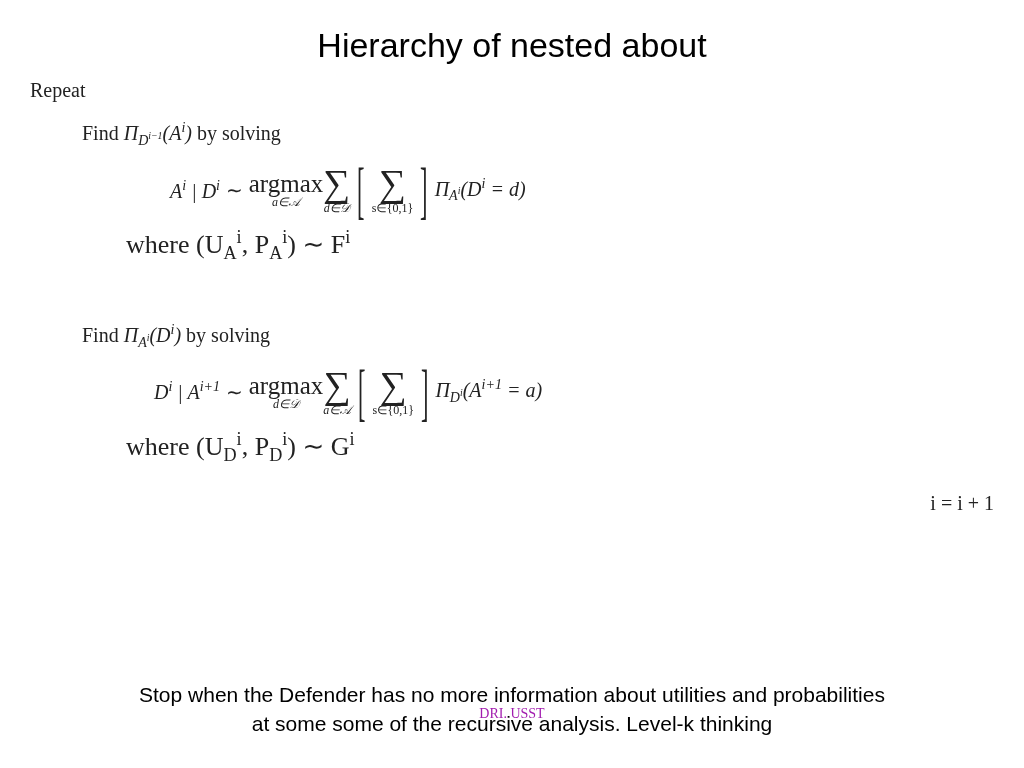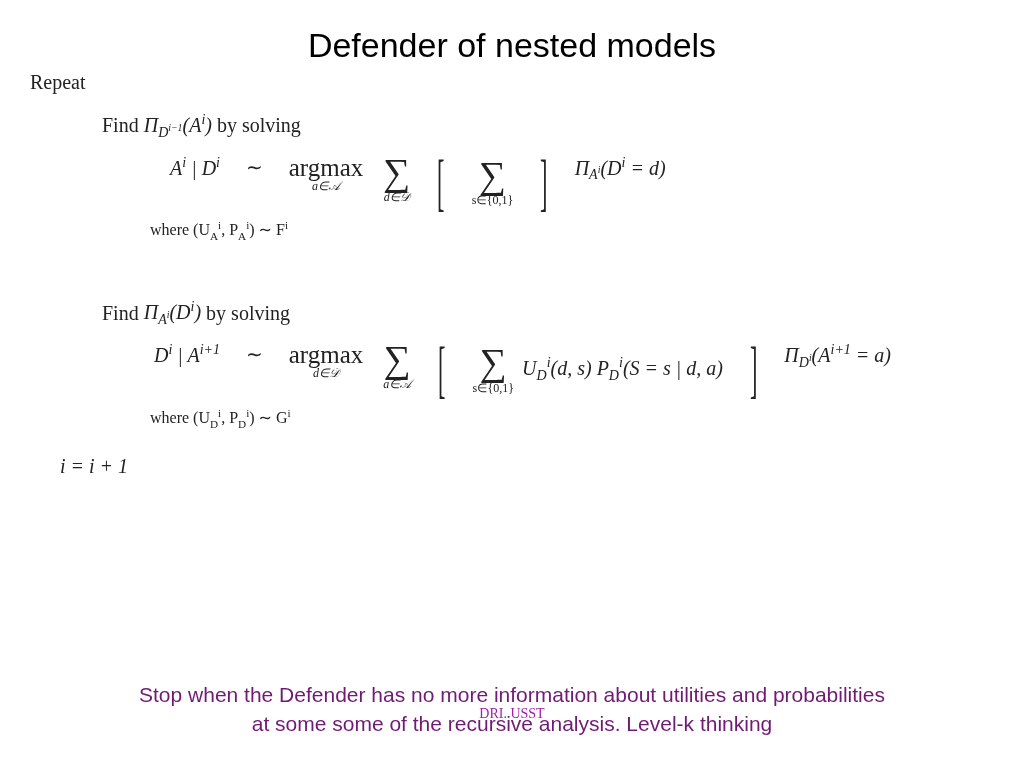--- a/index.html
+++ b/index.html
@@ -20,65 +20,67 @@
     padding-top: 26px;
     padding-bottom: 6px;
   }
   .content {
     padding: 0 30px 0 30px;
     font-family: "Times New Roman", Times, serif;
     font-size: 20px;
     color: #222;
   }
   .repeat {
+    margin-top: 8px;
     margin-bottom: 18px;
   }
   .find-line {
-    margin-left: 72px;
+    margin-left: 52px;
     margin-top: 14px;
     margin-bottom: 14px;
   }
   .eq-block {
     margin-left: 70px;
     white-space: nowrap;
   }
   .eq-row {
     display: flex;
-    gap: 20px;
+    align-items: center;
+    gap: 0;
   }
   .lhs { min-width: 120px; text-align: right; }
   .tilde-op { padding: 0 6px; }
   .argmax { display: inline-flex; flex-direction: column; align-items: center; line-height: 1; }
   .argmax .top { font-size: 25px; }
   .argmax .sub { font-size: 12px; }
   .bigsum { display: inline-flex; flex-direction: column; align-items: center; line-height: 1; }
   .bigsum .sigma { font-size: 38px; line-height: 0.9; }
   .bigsum .under { font-size: 12px; margin-top: 2px; }
   .bracket { font-size: 64px; font-weight: 100; line-height: 0.85; transform: scaleX(0.35); display:inline-block; }
   .inner { display:inline-flex; align-items:center; gap:8px;}
   .fml { font-style: italic; }
   .where-line {
-    margin-left: 120px;
+    margin-left: 96px;
     margin-top: 10px;
-    font-size: 16px;
+    font-size: 26px;
   }
   .block-gap { height: 44px; }
   .increment {
     margin-left: 30px;
     margin-top: 26px;
-    font-style: italic;
     font-size: 20px;
+    text-align: right;
   }
   .footer-text {
     position: absolute;
     bottom: 30px;
     left: 0;
     right: 0;
     text-align: center;
-    color: #701a75;
+    color: #000000;
     font-family: Arial, Helvetica, sans-serif;
     font-size: 21px;
     line-height: 1.35;
     padding: 0 20px;
   }
   .page-marker {
     position: absolute;
     left: 0; right: 0;
     bottom: 46px;
     text-align: center;
@@ -87,21 +89,21 @@
     color: #a21caf;
     z-index: 2;
   }
   sup { font-size: 0.7em; }
   sub { font-size: 0.7em; }
   .cal { font-family: "Times New Roman", serif; font-style: italic; }
 </style>
 </head>
 <body>
 
-<div class="title">Defender of nested models</div>
+<div class="title">Hierarchy of nested about</div>
 
 <div class="content">
 
   <div class="repeat">Repeat</div>
 
   <div class="find-line">
     <span>Find </span><span class="fml">Π<sub>D<sup>i−1</sup></sub>(A<sup>i</sup>)</span><span> by solving</span>
   </div>
 
   <div class="eq-block">
@@ -146,21 +148,20 @@
       <span class="bigsum">
         <span class="sigma">∑</span>
         <span class="under cal">a∈𝒜</span>
       </span>
       <span class="bracket">[</span>
       <span class="inner">
         <span class="bigsum">
           <span class="sigma">∑</span>
           <span class="under">s∈{0,1}</span>
         </span>
-        <span class="fml">U<sub>D</sub><sup>i</sup>(d, s)&nbsp;P<sub>D</sub><sup>i</sup>(S = s | d, a)</span>
       </span>
       <span class="bracket">]</span>
       <span class="fml">Π<sub>D<sup>i</sup></sub>(A<sup>i+1</sup> = a)</span>
     </div>
   </div>
   <div class="where-line">where (U<sub>D</sub><sup>i</sup>, P<sub>D</sub><sup>i</sup>) ∼ G<sup>i</sup></div>
 
   <div class="increment">i = i + 1</div>
 
 </div>

